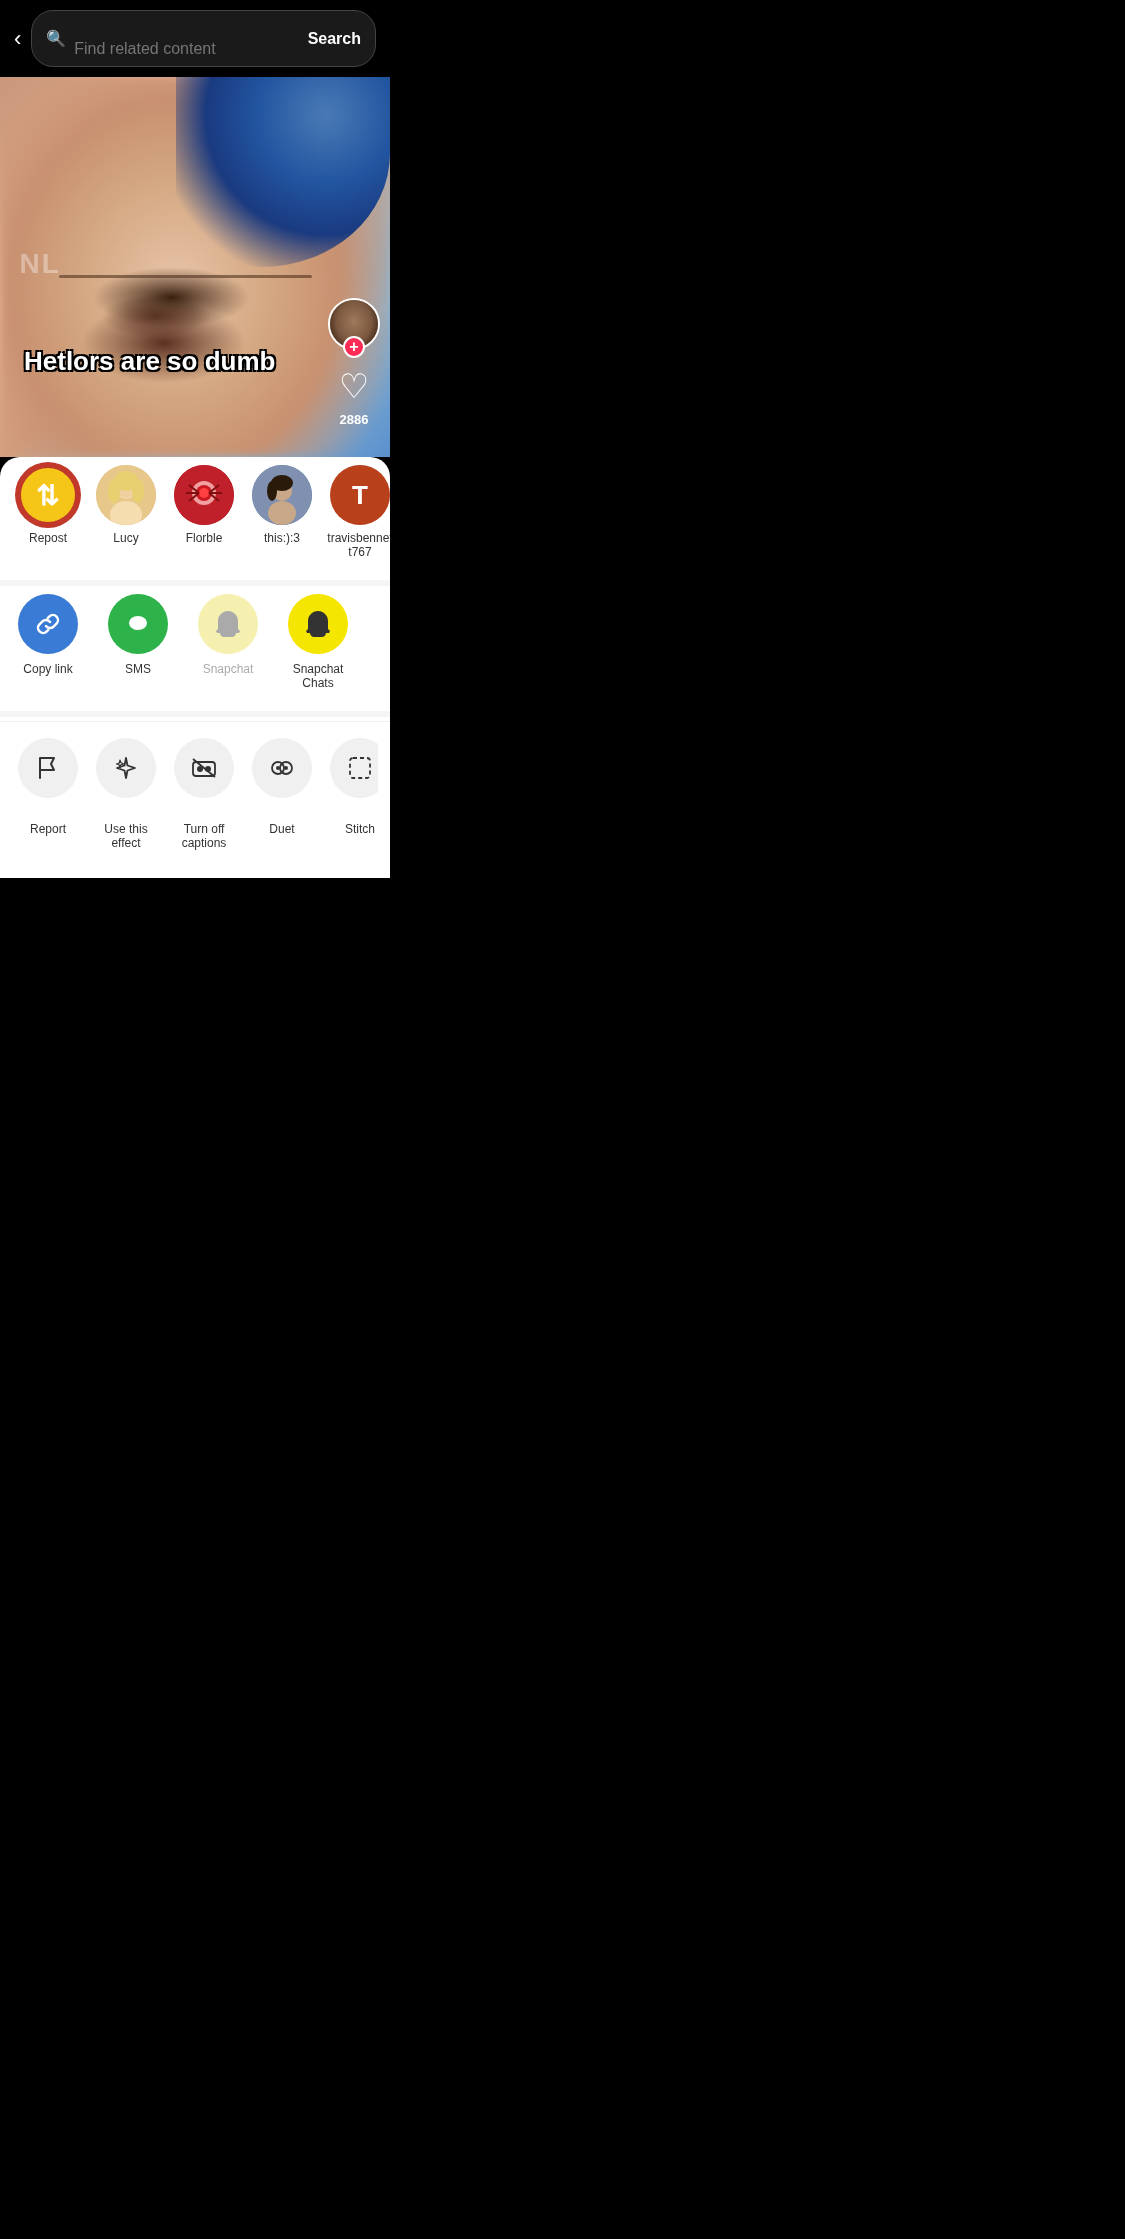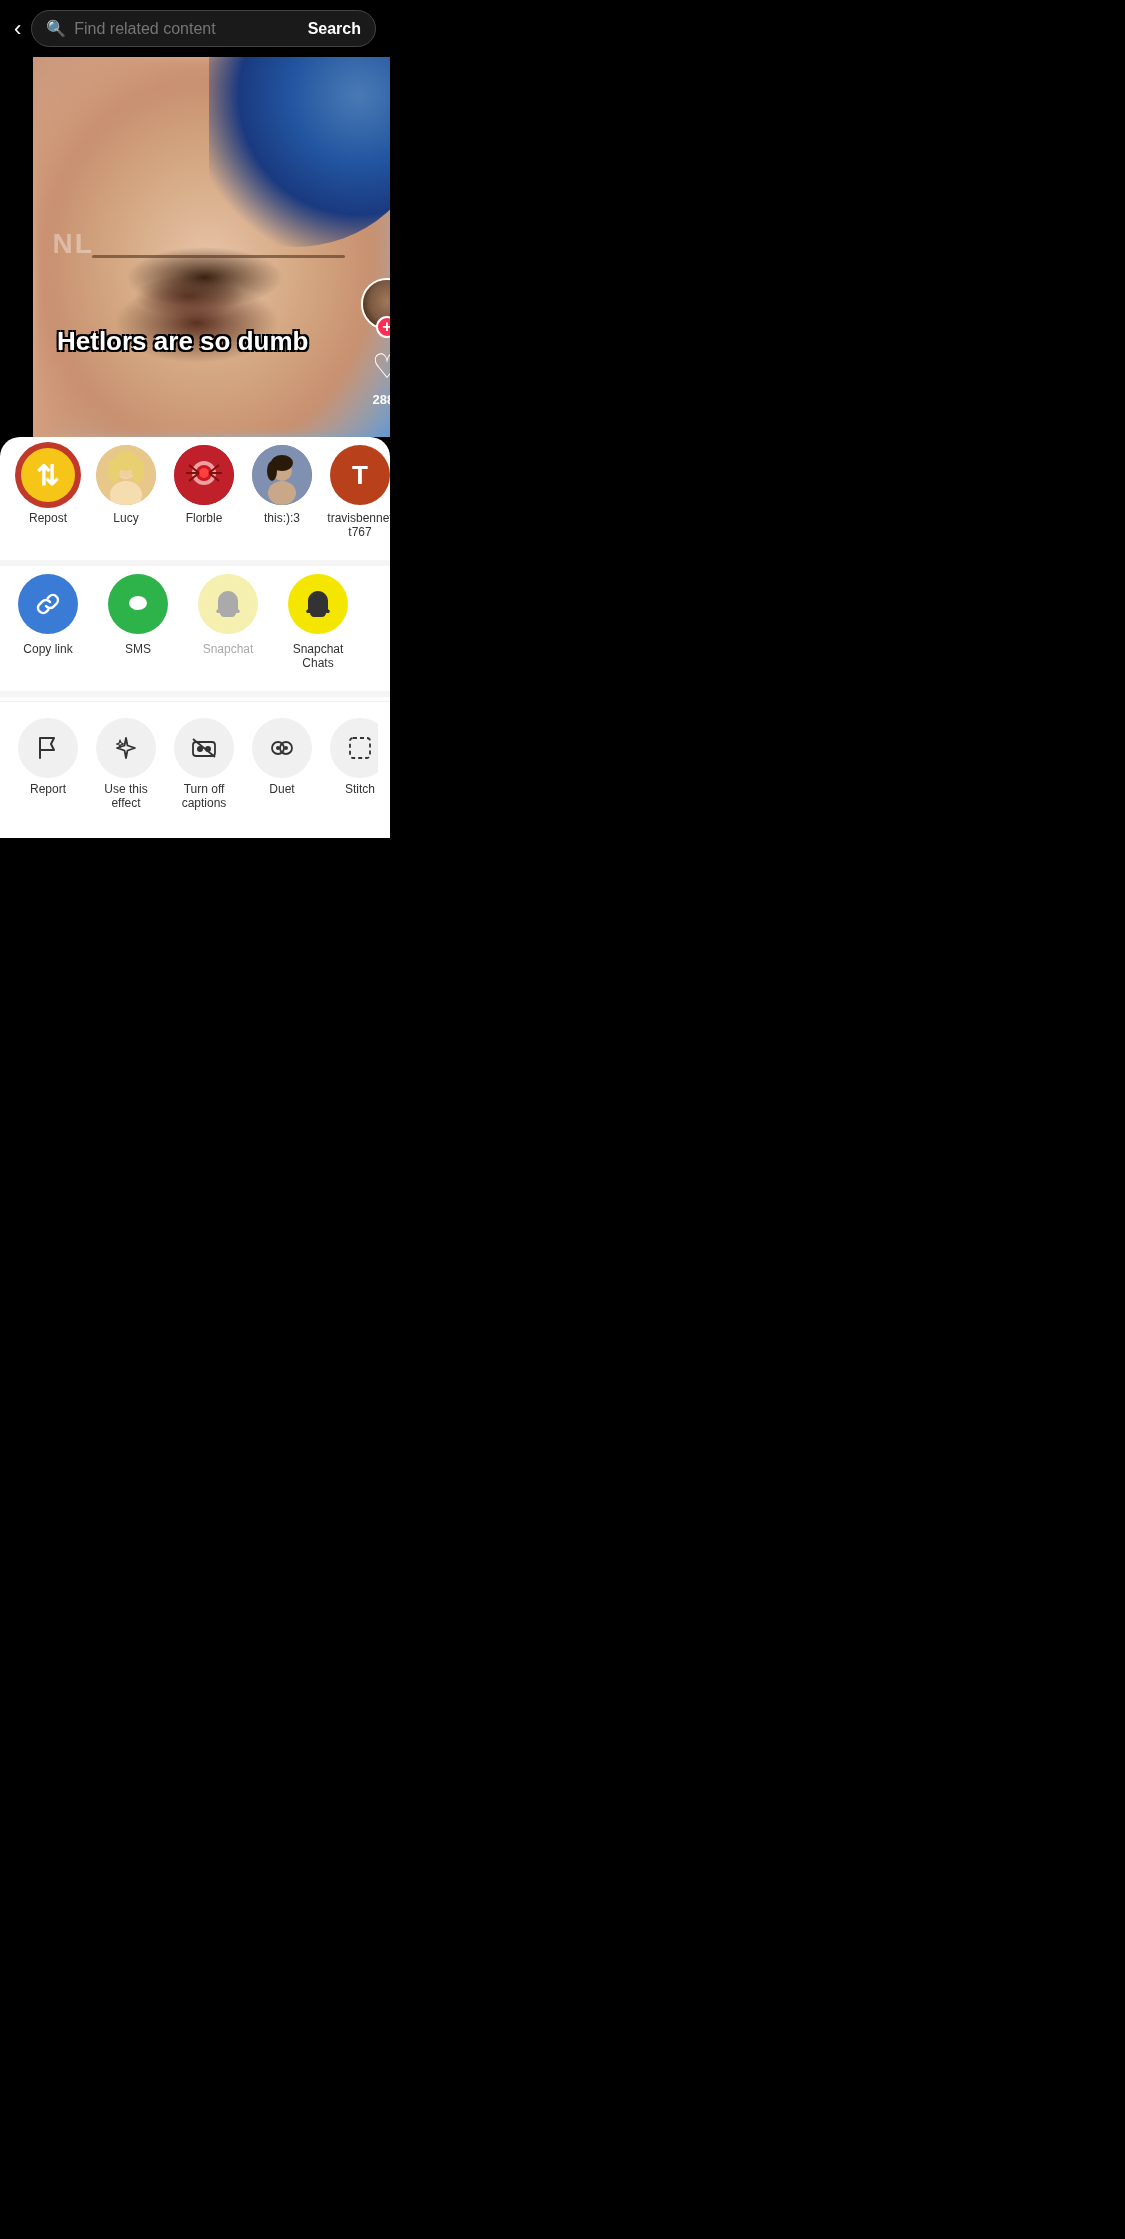--- a/index.html
+++ b/index.html
@@ -48,39 +48,39 @@
       font-size: 16px;
     }
 
     .search-input {
       flex: 1;
       background: transparent;
       border: none;
       outline: none;
       color: #aaa;
       font-size: 16px;
+      margin-top: 21px;
     }
 
     .search-btn {
       color: #fff;
       font-size: 16px;
       font-weight: 600;
       background: none;
       border: none;
       cursor: pointer;
     }
 
     
     .video-area {
       position: relative;
       width: 100%;
       height: 380px;
       overflow: hidden;
       background: linear-gradient(135deg, #c9967a 0%, #e8b89a 30%, #d4a080 50%, #8ab8d8 80%, #5a8fcc 100%);
-      margin-left: 33px;
     }
 
     .video-bg {
       width: 100%;
       height: 100%;
       position: relative;
     }
 
     
     .face-blur {
@@ -392,21 +392,21 @@
       scrollbar-width: none;
       padding-top: 12px;
     }
 
     .actions-row::-webkit-scrollbar { display: none; }
 
     .action-item {
       display: flex;
       flex-direction: column;
       align-items: center;
-      gap: 4px;
+      gap: 24px;
       min-width: 72px;
       cursor: pointer;
     }
 
     .action-icon {
       width: 60px;
       height: 60px;
       border-radius: 50%;
       background: #f0f0f0;
       display: flex;

